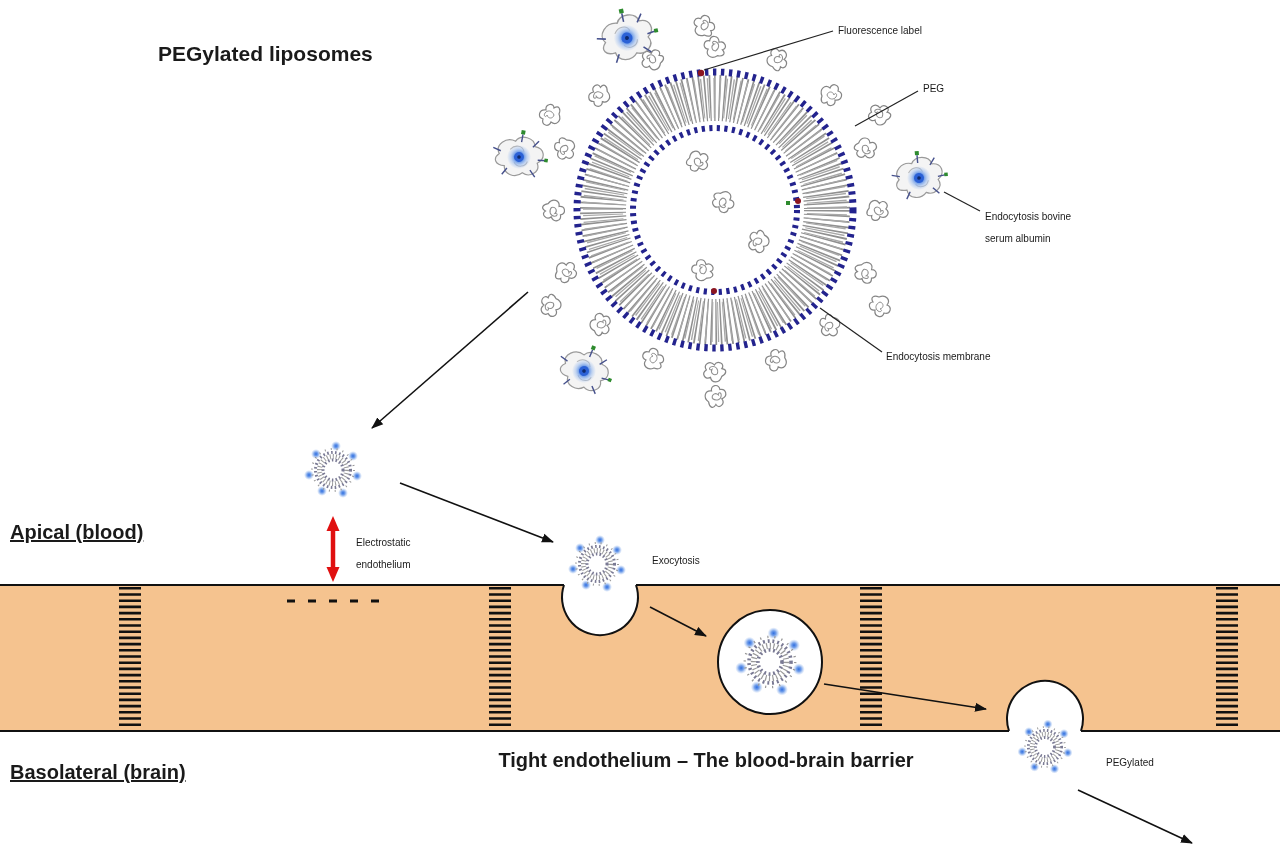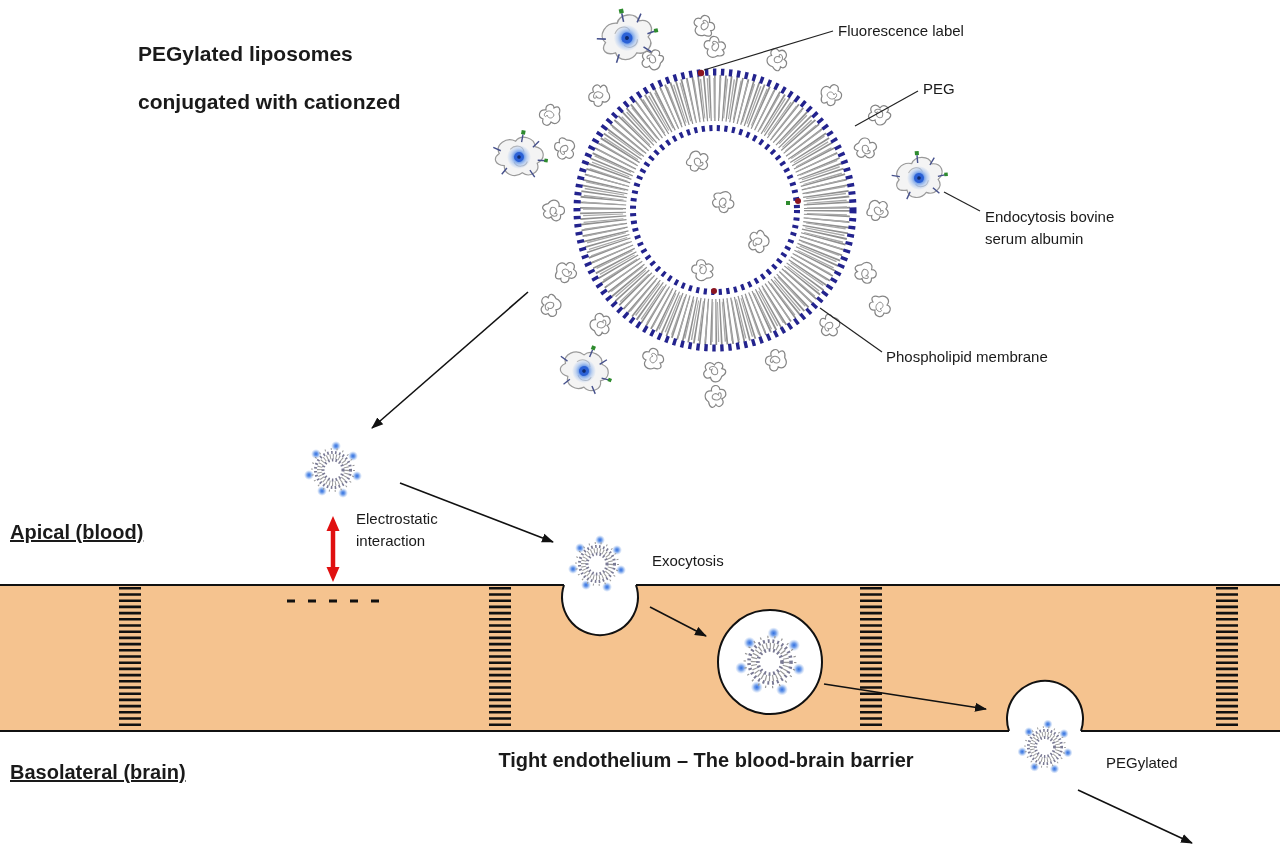--- a/index.html
+++ b/index.html
@@ -1,24 +1,24 @@
 <!DOCTYPE html>
 <html><head>
 <meta charset="utf-8">
 <style>
   html,body{margin:0;padding:0;background:#fff;}
   .stage{
     position:relative;width:1280px;height:851px;background:#ffffff;overflow:hidden;
     font-family:"Liberation Sans", sans-serif;color:#1a1a1a;
   }
   .stage svg{position:absolute;left:0;top:0;}
-  .lbl{position:absolute;font-size:15px;line-height:22px;white-space:nowrap;}
+  .lbl{position:absolute;font-size:10px;line-height:22px;white-space:nowrap;}
   .lbl-big{position:absolute;font-size:20px;font-weight:bold;white-space:nowrap;text-decoration:underline;}
   .title{position:absolute;left:138px;top:30px;font-size:21px;font-weight:600;}
-  .title div{height:48px;line-height:48px;}
+  .title div{height:48px;line-height:48px;margin-left:20px;}
   .barrier{position:absolute;left:706px;top:749px;transform:translateX(-50%);
     font-size:20px;font-weight:bold;white-space:nowrap;}
 </style>
 </head>
 <body>
 
 <div class="stage">
 
 <svg width="1280" height="851" viewBox="0 0 1280 851">
   <defs>
@@ -177,37 +177,36 @@
   <g>
     <use href="#lipo" transform="translate(333,470)"></use>
     <use href="#lipo" transform="translate(597,564)"></use>
     <use href="#lipo" transform="translate(770,662) scale(1.2)"></use>
     <use href="#lipo" transform="translate(1045,747) scale(0.95)"></use>
   </g>
 </svg>
 
 <div class="title">
   <div>PEGylated liposomes</div>
-  <div>conjugated with cationzed</div>
 </div>
 
 <div class="lbl" style="left:838px;top:20px">Fluorescence label</div>
 <div class="lbl" style="left:923px;top:78px">PEG</div>
 <div class="lbl" style="left:985px;top:206px">
   <div>Endocytosis bovine</div>
   <div>serum albumin</div>
 </div>
-<div class="lbl" style="left:886px;top:346px">Phospholipid membrane</div>
+<div class="lbl" style="left:886px;top:346px">Endocytosis membrane</div>
 
 <div class="lbl-big" style="left:10px;top:521px">Apical (blood)</div>
 <div class="lbl-big" style="left:10px;top:761px">Basolateral (brain)</div>
 
-<div class="lbl" style="left:356px;top:508px">
+<div class="lbl" style="left:356px;top:532px">
   <div>Electrostatic</div>
-  <div>interaction</div>
+  <div>endothelium</div>
 </div>
 
 <div class="lbl" style="left:652px;top:550px">Exocytosis</div>
 <div class="lbl" style="left:1106px;top:752px">PEGylated</div>
 
 <div class="barrier">Tight endothelium – The blood-brain barrier</div>
 
 </div>
 
 </body></html>

